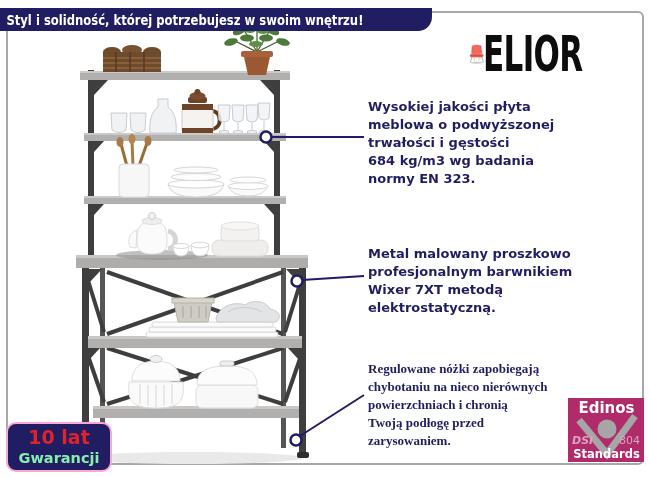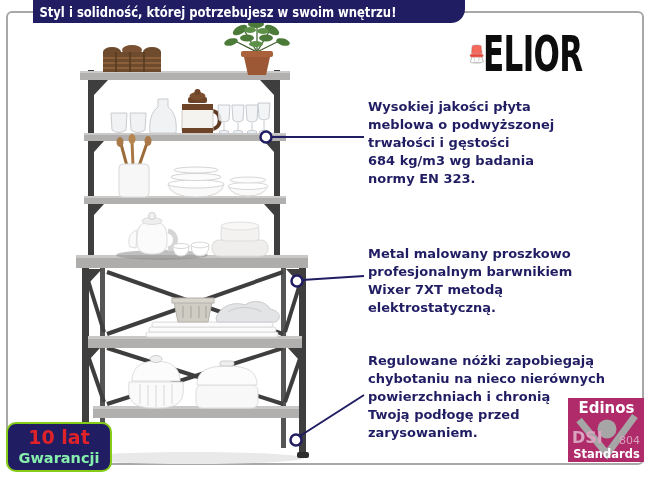--- a/index.html
+++ b/index.html
@@ -9,66 +9,66 @@
   html,body{margin:0;padding:0;background:#ffffff;}
   .canvas{
     position:relative; width:650px; height:477px; overflow:hidden;
     background:#ffffff; font-family:"DejaVu Sans", sans-serif;
   }
   .frame{
     position:absolute; left:6px; top:11px; width:634px; height:450px;
     border:2px solid var(--frame); border-radius:6px; z-index:0;
   }
   .banner{
-    position:absolute; left:0; top:0; width:432px; height:23px;
+    position:absolute; left:0; top:8px; width:432px; height:23px;
     background:var(--navy); border-radius:0 0 14px 0; z-index:3;
-    display:flex; align-items:center;margin-left:33px;
+    display:flex; align-items:center;
   }
   .banner-text{
     color:#fff; font-weight:bold; font-size:14.5px; white-space:nowrap;
     padding-left:8px; transform:scaleX(0.80); transform-origin:left center;
   }
   .logo{
     position:absolute; left:468px; top:12px; width:176px; height:84px;
     display:flex; align-items:center; z-index:2;
   }
   .brand-name{
     color:#0d0d0d; font-weight:bold; font-size:50px; letter-spacing:-1px;
     transform:scaleX(0.62); transform-origin:left center; line-height:84px;
     margin-left:-2px; white-space:nowrap;
   }
   .callout{
     position:absolute; width:276px; color:var(--navy); font-weight:bold;
     font-size:13px; line-height:18px; white-space:pre-line; z-index:2;
   }
   .callout1{left:368px; top:98px;}
   .callout2{left:368px; top:245px;}
-  .callout3{left:368px; top:352px;}
+  .callout3{left:368px; top:360px;font-family:Liberation Serif, serif;}
   .overlay-svg{position:absolute; left:0; top:0; z-index:1;}
   .pointer-line{stroke:var(--navy); stroke-width:2; fill:none;}
   .pointer-dot{fill:#ffffff; stroke:var(--navy); stroke-width:2.5;}
   .warranty{
     position:absolute; left:6px; top:422px; width:102px; height:44px;
-    background:var(--navy); border:2px solid #84cc16; border-radius:10px;
+    background:var(--navy); border:2px solid #f9a8d4; border-radius:10px;
     text-align:center; z-index:3; padding-top:2px;
   }
   .warranty-years{color:var(--red); font-weight:bold; font-size:19px; line-height:23px;}
   .warranty-label{color:#86efac; font-weight:bold; font-size:14.5px; line-height:18px;}
   .standards{
     position:absolute; left:568px; top:398px; width:76px; height:64px;
     background:var(--magenta); z-index:3; overflow:hidden;
   }
   .standards svg{position:absolute; left:0; top:0;}
   .standards-brand{
     position:absolute; left:0; top:1px; width:77px; text-align:center;
     color:#fff; font-weight:bold; font-size:15px;
   }
   .standards-left{
     position:absolute; left:4px; bottom:15px; color:#d9a4bf;
-    font-weight:bold; font-size:16px;
+    font-weight:bold; font-size:11px;font-style:italic;
   }
   .standards-right{
     position:absolute; right:4px; bottom:15px; color:#d9a4bf;
     font-weight:normal; font-size:11px;
   }
   .standards-bottom{
     position:absolute; left:0; bottom:1px; width:77px; text-align:center;
     color:#fff; font-weight:bold; font-size:11.5px;
   }
 </style>

